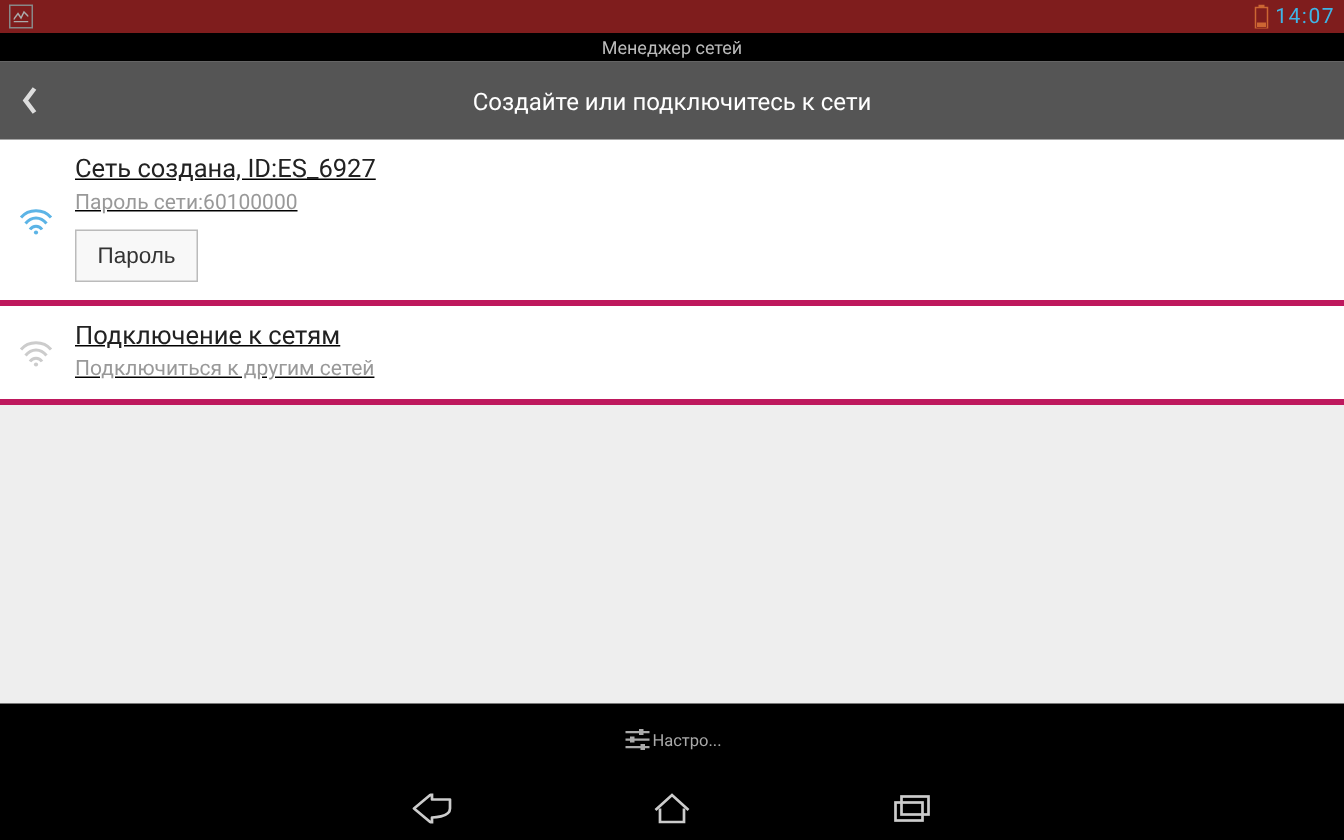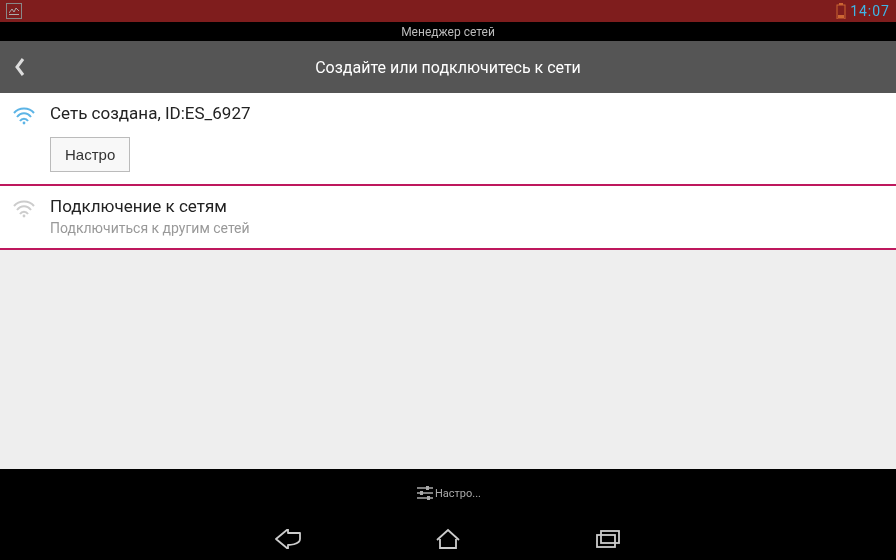--- a/index.html
+++ b/index.html
@@ -37,22 +37,22 @@
   }
   .back-chevron {
     width:40px; height:100%; display:flex; align-items:center; justify-content:center;
     cursor:pointer;
   }
   .header-title {
     position:absolute; left:0; right:0; text-align:center; font-size:16px; pointer-events:none;
   }
   .content { background:#eeeeee; height:431px; }
   .list-item {
-    background:#fff; border-bottom:2px solid #be185d; padding:10px 12px 12px 12px;
-    display:flex; align-items:flex-start; gap:14px;
+    background:#fff; border-bottom:4px solid #be185d; padding:10px 12px 12px 12px;
+    display:flex; align-items:center; gap:14px;text-decoration:underline;
   }
   .list-item .icon { width:24px; display:flex; justify-content:center; padding-top:4px; flex-shrink:0; }
   .list-item .body { flex:1; }
   .item-title { color:#222; font-size:17px; margin-bottom:4px; }
   .item-sub { color:#999; font-size:14px; }
   .exit-btn {
     display:inline-block; margin-top:10px; border:1px solid #bbb; background:#f8f8f8;
     padding:8px 14px; font-size:15px; color:#333; cursor:pointer;
   }
   .bottom-bar {
@@ -108,21 +108,22 @@
     <div class="icon">
       <svg width="22" height="18" viewBox="0 0 22 18">
         <path d="M1 6 C6 0 16 0 21 6" fill="none" stroke="#5cb4e6" stroke-width="2"></path>
         <path d="M4 10 C8 5 14 5 18 10" fill="none" stroke="#5cb4e6" stroke-width="2"></path>
         <path d="M7 14 C9 11 13 11 15 14" fill="none" stroke="#5cb4e6" stroke-width="2"></path>
         <circle cx="11" cy="16" r="1.4" fill="#5cb4e6"></circle>
       </svg>
     </div>
     <div class="body">
       <div class="item-title">Сеть создана, ID:ES_6927</div>
-      <button class="exit-btn">Настро</button>
+      <div class="item-sub">Пароль сети:60100000</div>
+      <button class="exit-btn">Пароль</button>
     </div>
   </div>
 
   <div class="list-item">
     <div class="icon">
       <svg width="22" height="18" viewBox="0 0 22 18">
         <path d="M1 6 C6 0 16 0 21 6" fill="none" stroke="#ccc" stroke-width="2"></path>
         <path d="M4 10 C8 5 14 5 18 10" fill="none" stroke="#ccc" stroke-width="2"></path>
         <path d="M7 14 C9 11 13 11 15 14" fill="none" stroke="#ccc" stroke-width="2"></path>
         <circle cx="11" cy="16" r="1.4" fill="#ccc"></circle>

